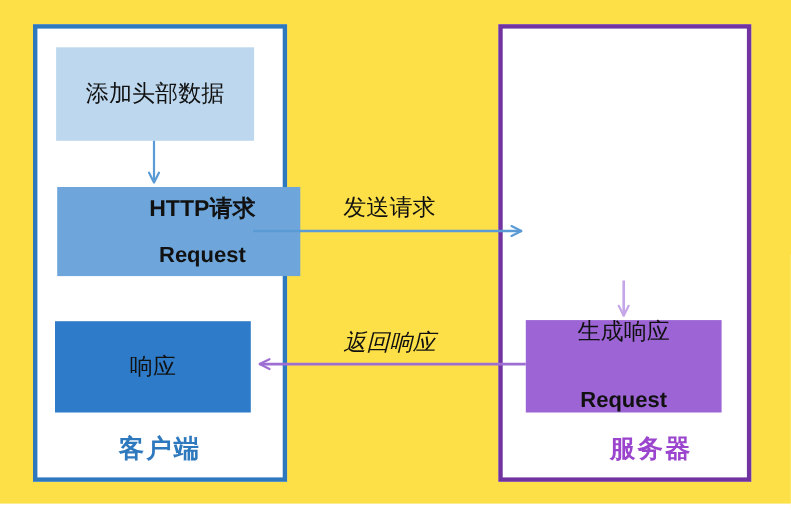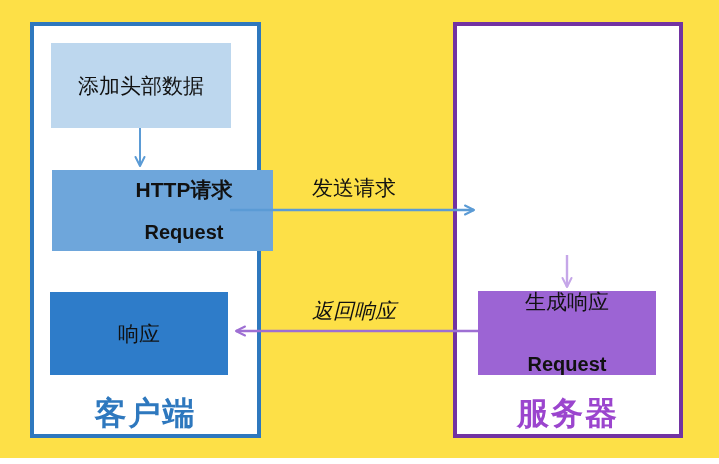--- a/index.html
+++ b/index.html
@@ -36,26 +36,26 @@
 
   .b-add-header       { left: 51px;  top: 43px;  width: 180px; height: 85px; }
   .b-http-request     { left: 52px;  top: 170px; width: 178px; height: 81px; }
   .b-receive-process  { left: 50px;  top: 292px; width: 178px; height: 83px; }
   .b-receive-request  { left: 478px; top: 169px; width: 179px; height: 86px; }
   .b-generate-response{ left: 478px; top: 291px; width: 178px; height: 84px; gap: 20px; }
 
   .zone-label {
     position: absolute;
     text-align: center;
-    font-size: 32px;
+    font-size: 23px;
     font-weight: bold;
     letter-spacing: 2px;
   }
   .zone-label.client { left: 30px;  top: 392px; width: 231px; }
-  .zone-label.server { left: 453px; top: 392px; width: 230px; }
+  .zone-label.server { left: 453px; top: 392px; width: 230px; padding-left: 24px; }
 
   .arrow-label {
     position: absolute;
     text-align: center;
     font-size: 21px;
     font-weight: 500;
     color: #111111;
     width: 150px;
   }
   .arrow-label.send   { left: 279px; top: 174px; text-align: center; }

